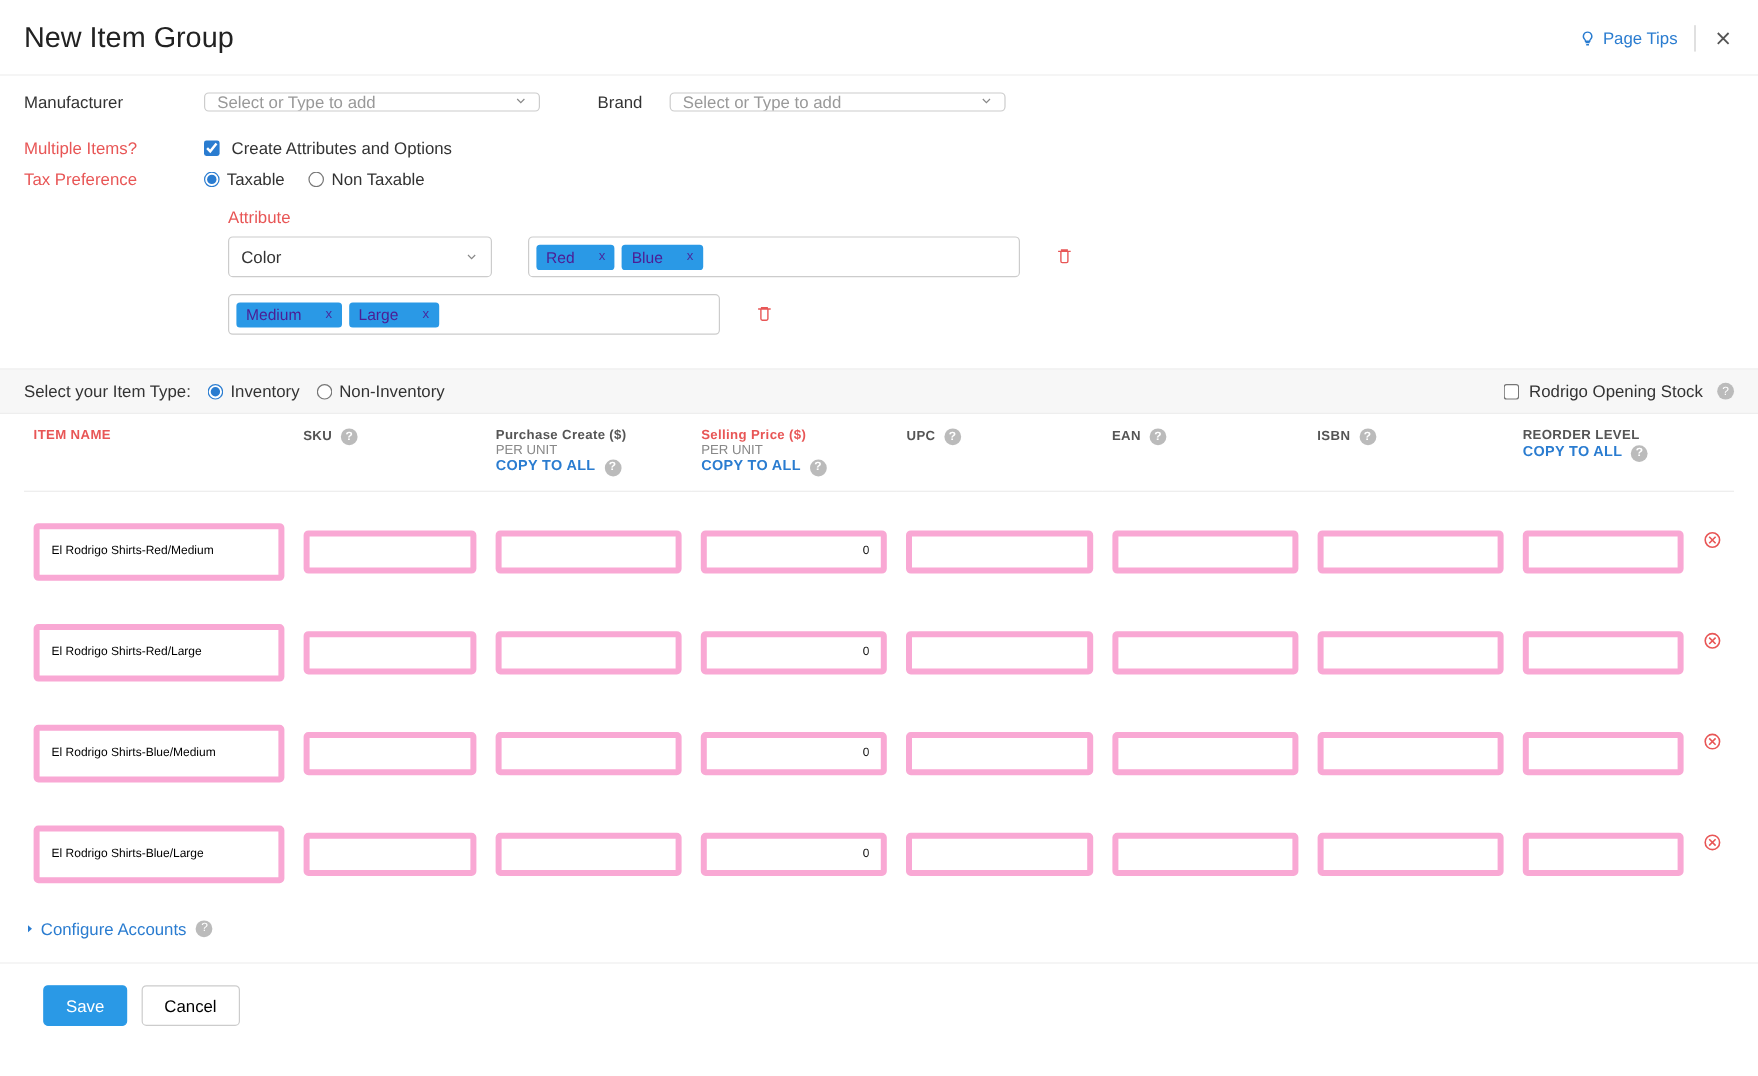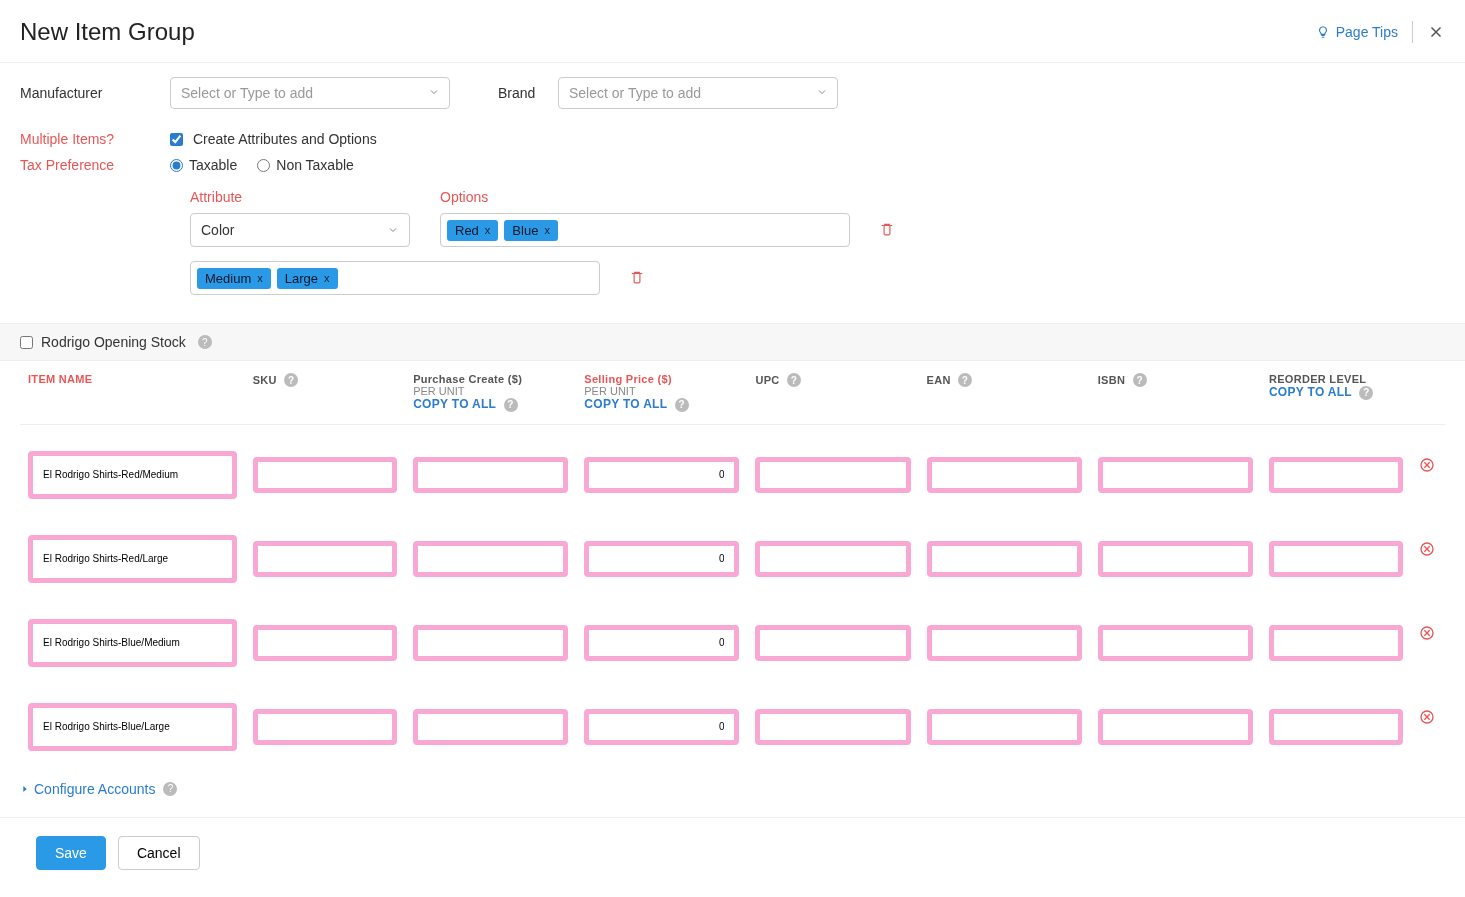--- a/index.html
+++ b/index.html
@@ -64,21 +64,21 @@
   }
   .label.req {
     color: #e85656;
   }
   .select-box {
     position: relative;
     width: 280px;
   }
   .select-box input {
     width: 100%;
-    height: 32px;
+    height: 16px;
     border: 1px solid #ccc;
     border-radius: 4px;
     padding: 0 28px 0 10px;
     font-size: 14px;
     color: #404040;
   }
   .select-box .caret {
     position: absolute;
     right: 10px;
     top: 50%;
@@ -100,22 +100,22 @@
   .attr-select {
     width: 220px; height: 34px; border: 1px solid #ccc; border-radius: 4px;
     padding: 0 10px; display:flex; align-items:center; justify-content:space-between;
     font-size:14px; color:#333; cursor:pointer;
   }
   .options-box {
     width: 410px; min-height: 34px; border: 1px solid #ccc; border-radius: 4px;
     padding: 4px 6px; display:flex; flex-wrap:wrap; gap:6px; align-items:center;
   }
   .tag {
-    background: #2a99e6; color: #0f172a; border-radius: 3px; padding: 3px 8px;
-    font-size: 13px; display:flex; align-items:center; gap:6px;
+    background: #2a99e6; color: #4c1d95; border-radius: 3px; padding: 3px 8px;
+    font-size: 13px; display:flex; align-items:center; gap:20px;
   }
   .tag .x { font-size: 11px; cursor:pointer; opacity:.9;}
   .trash { color: #e85656; cursor:pointer; }
   .add-attr { color:#2a7cd0; display:flex; align-items:center; gap:4px; cursor:pointer; margin-top:6px;}
   .shade-bar {
     background: #f7f7f7; border-top:1px solid #eee; border-bottom:1px solid #eee;
     padding: 10px 20px; display:flex; align-items:center; justify-content:space-between;
     font-size:14px;
   }
   .shade-left { display:flex; align-items:center; gap:14px;}
@@ -221,21 +221,20 @@
           <input type="radio" name="tax" style="">
           <span>Non Taxable</span>
         </label>
       </div>
     </div>
   </div>
 
   <div class="attr-section">
     <div class="attr-headers">
       <div class="col-attr">Attribute</div>
-      <div class="col-opt">Options</div>
     </div>
 
     <div class="attr-row">
       <div class="attr-select">
         <span>Color</span>
         <svg width="12" height="12" viewBox="0 0 24 24" fill="none" stroke="#888" stroke-width="2">
             <path d="m6 9 6 6 6-6"></path>
           </svg>
       </div>
       <div class="options-box">
@@ -270,20 +269,31 @@
         <svg width="14" height="14" viewBox="0 0 24 24" fill="none" stroke="#e85656" stroke-width="2">
             <path d="M3 6h18M8 6V4h8v2m-9 0v14a2 2 0 0 0 2 2h6a2 2 0 0 0 2-2V6"></path>
           </svg>
       </span>
     </div>
 
   </div>
 </div>
 
 <div class="shade-bar">
+  <div class="shade-left">
+    <span>Select your Item Type:</span>
+    <label class="radio-opt">
+      <input type="radio" name="itype" checked="" style="">
+      <span>Inventory</span>
+    </label>
+    <label class="radio-opt">
+      <input type="radio" name="itype" style="">
+      <span>Non-Inventory</span>
+    </label>
+  </div>
   <label class="inc-stock">
     <input type="checkbox" style="">
     <span>Rodrigo Opening Stock</span>
     <span class="help-q">?</span>
   </label>
 </div>
 
 <table>
   <colgroup>
     <col style="width:210px">

